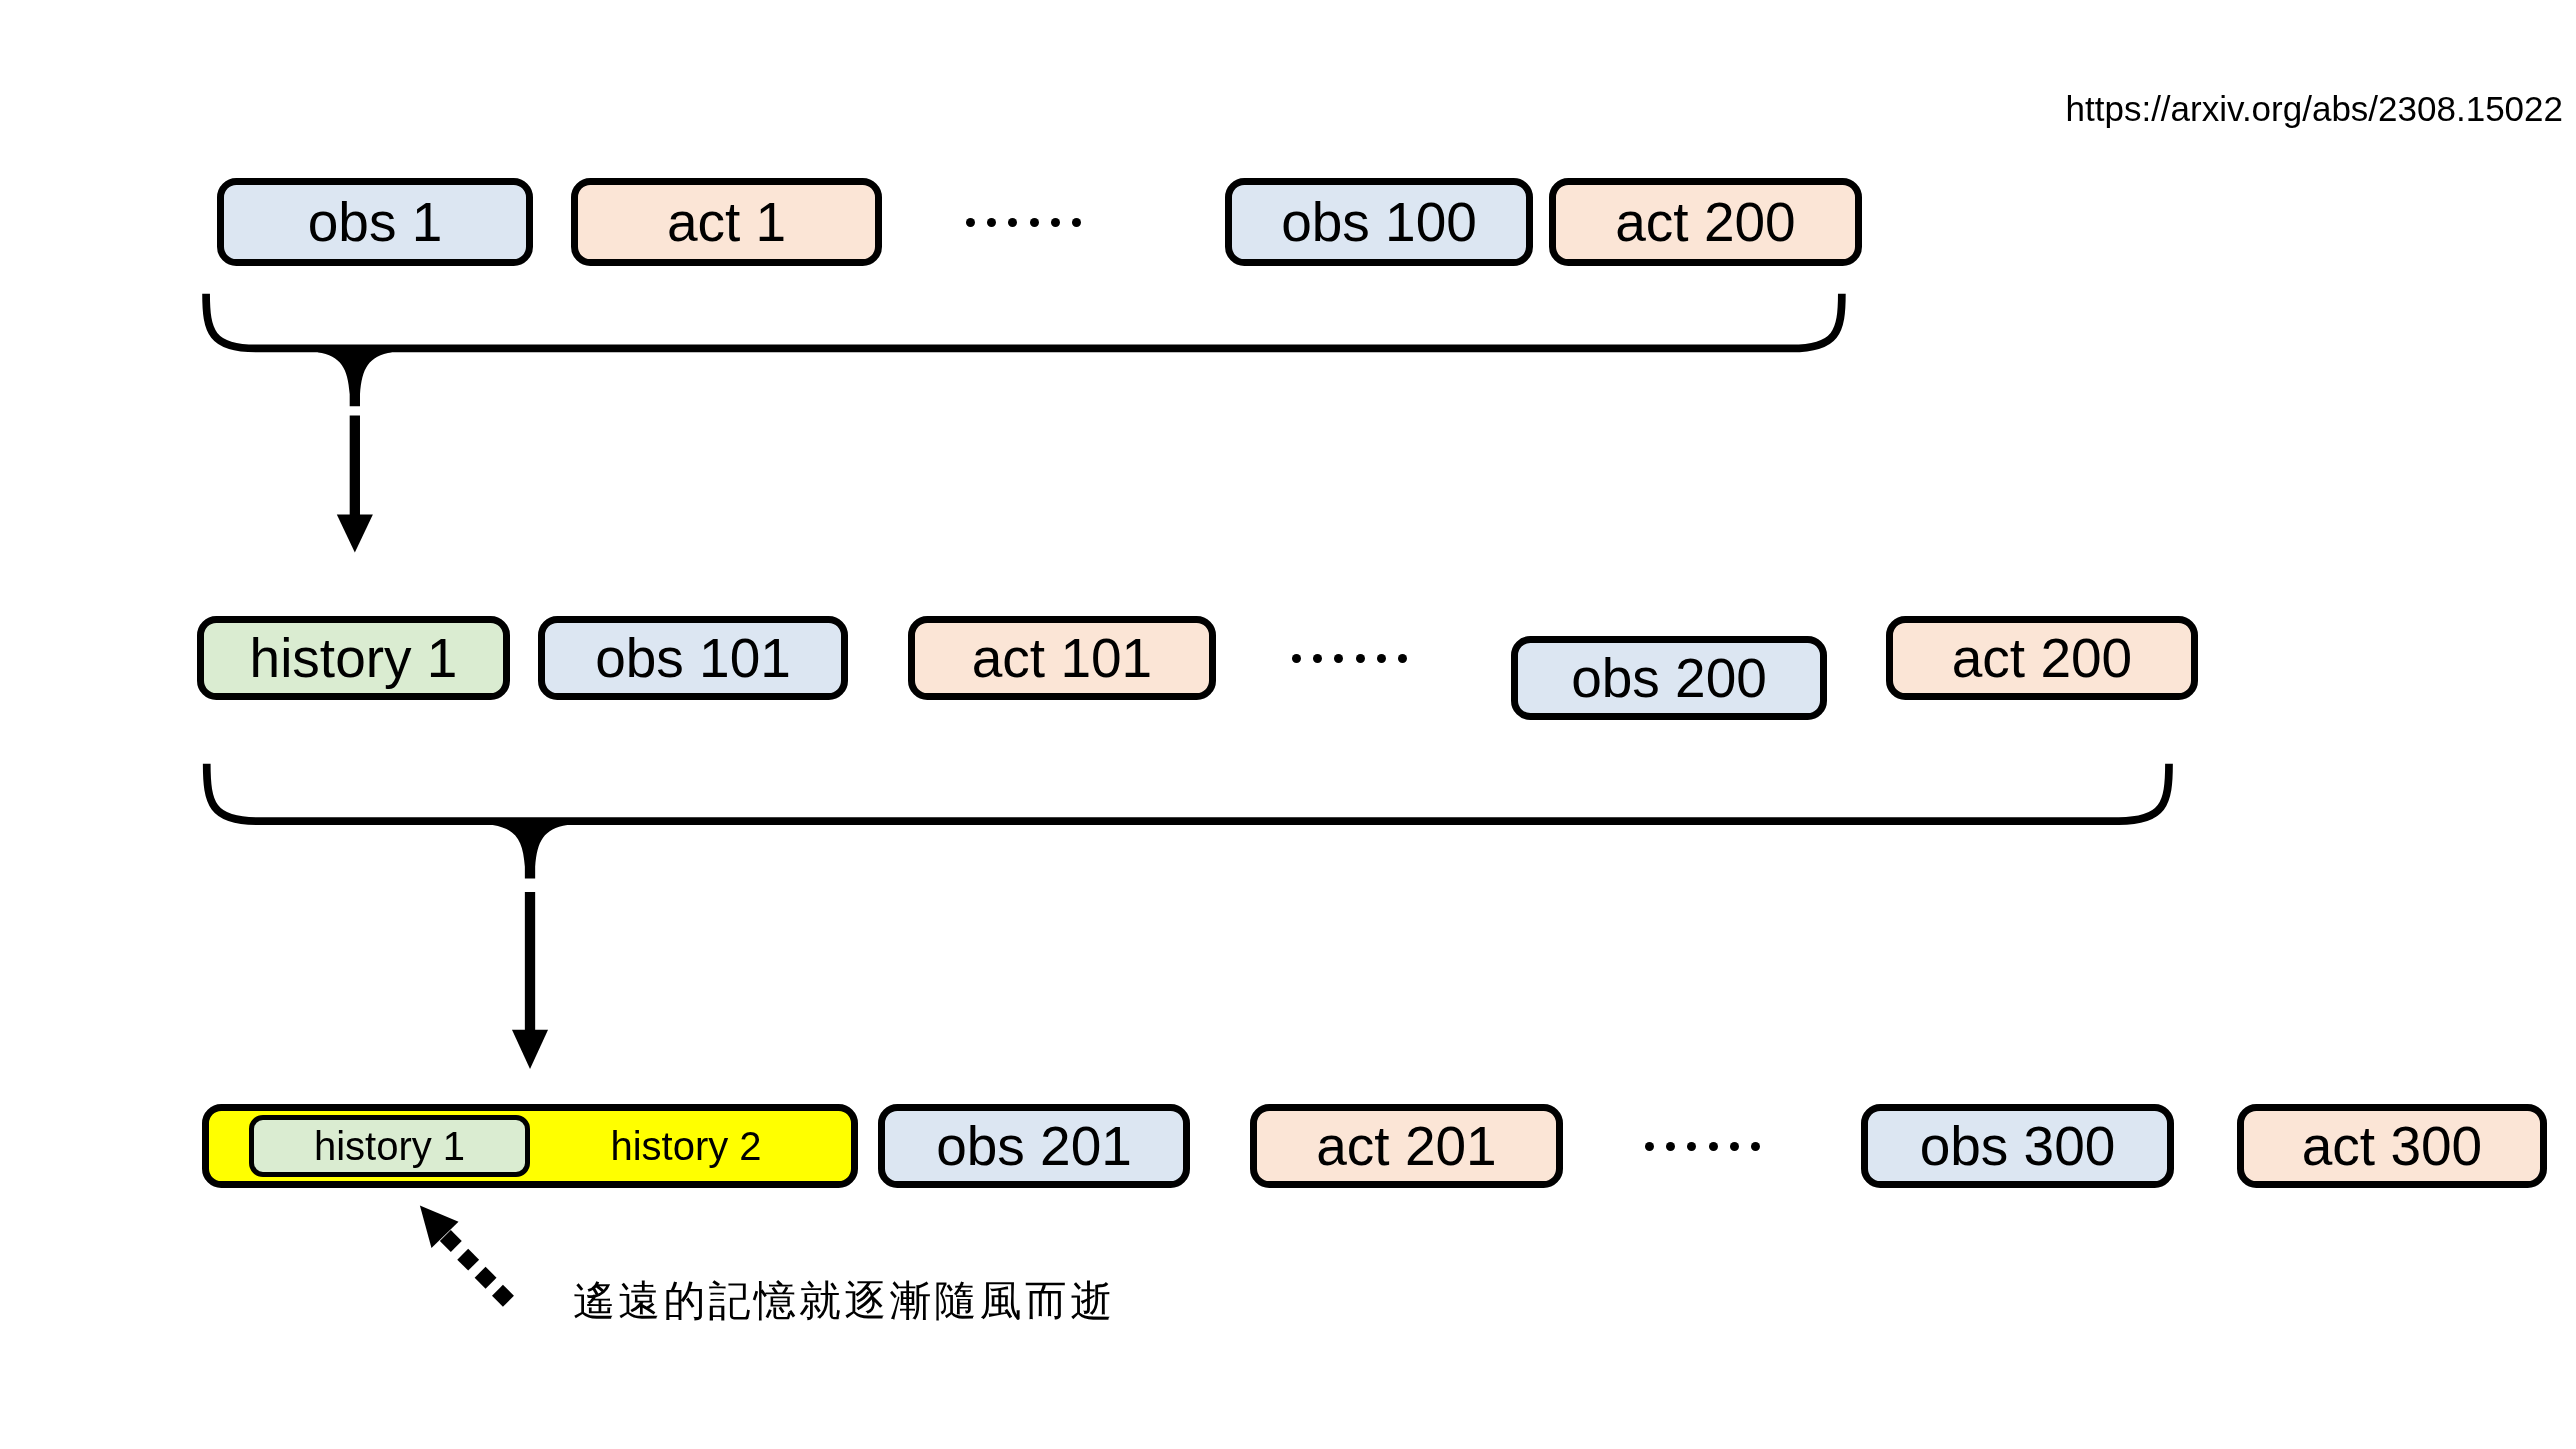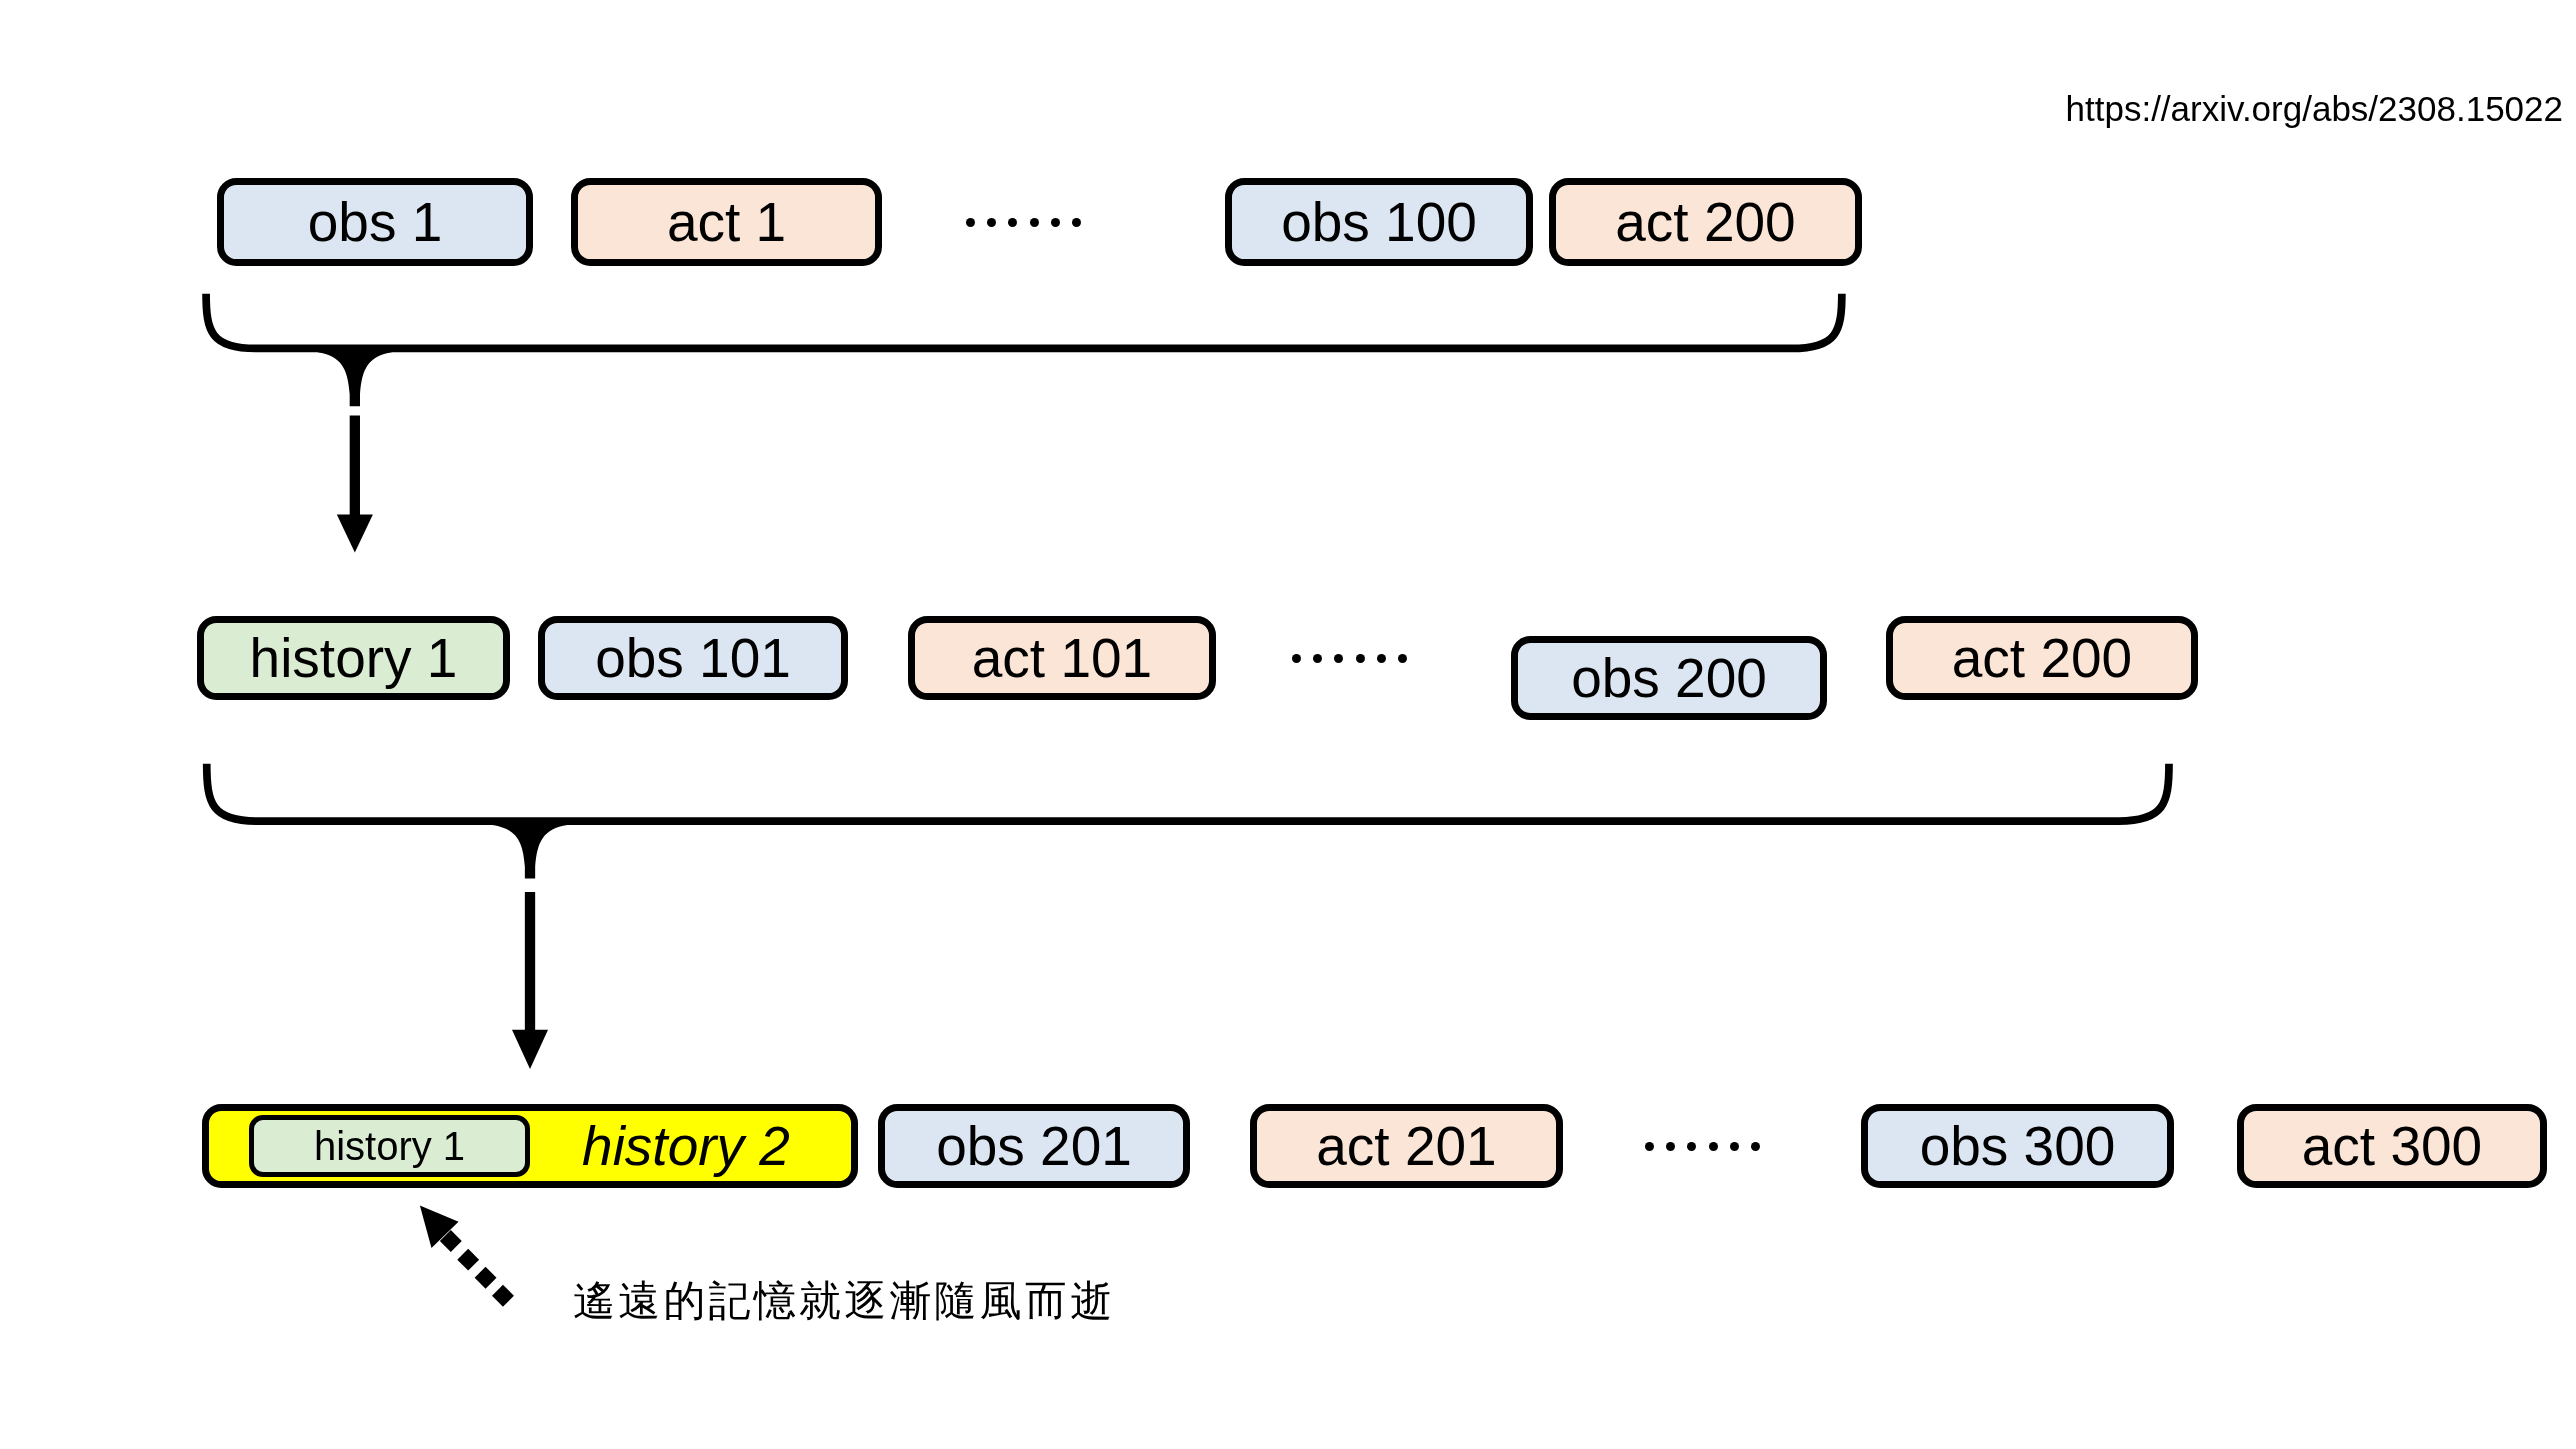--- a/index.html
+++ b/index.html
@@ -16,21 +16,21 @@
   .act{background:#FBE5D6;margin-left:29px;}
   .hist{background:#DAECD1;}
   .ylw{background:#FFFF00;}
 
   .highlight-box{justify-content:flex-start;padding:0 9px 0 40px;}
   .nested{
     position:relative;flex-shrink:0;box-sizing:border-box;
     width:281px;height:62px;border-width:5.2px;border-radius:14px;
     font-size:40px;
   }
-  .merged-label{flex:1;display:flex;align-items:center;justify-content:center;font-size:55px;font-style:italic;}
+  .merged-label{flex:1;display:flex;align-items:center;justify-content:center;font-size:40px;}
 
   .dots{position:absolute;display:flex;align-items:center;justify-content:space-between;}
   .dot{width:9px;height:9px;border-radius:50%;background:#000;}
 
   .url{position:absolute;top:89px;right:43px;font-size:35px;letter-spacing:0px;}
   .annot{position:absolute;left:573px;top:1273px;font-size:42px;letter-spacing:3.2px;white-space:nowrap;}
 
   svg.overlay{position:absolute;left:0;top:0;pointer-events:none;}
 </style>
 </head>

